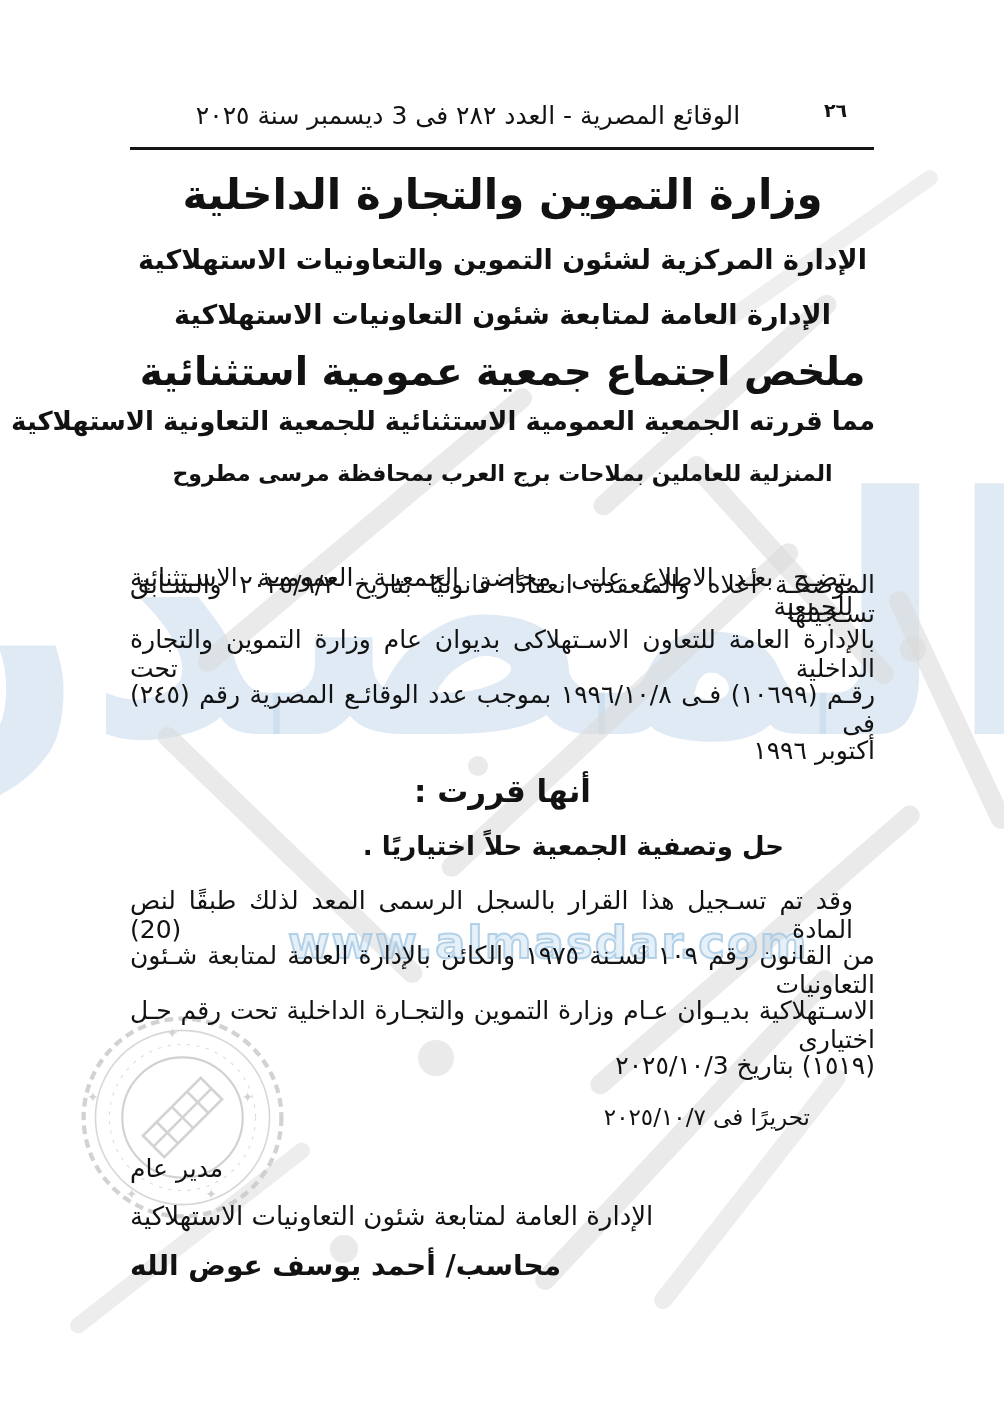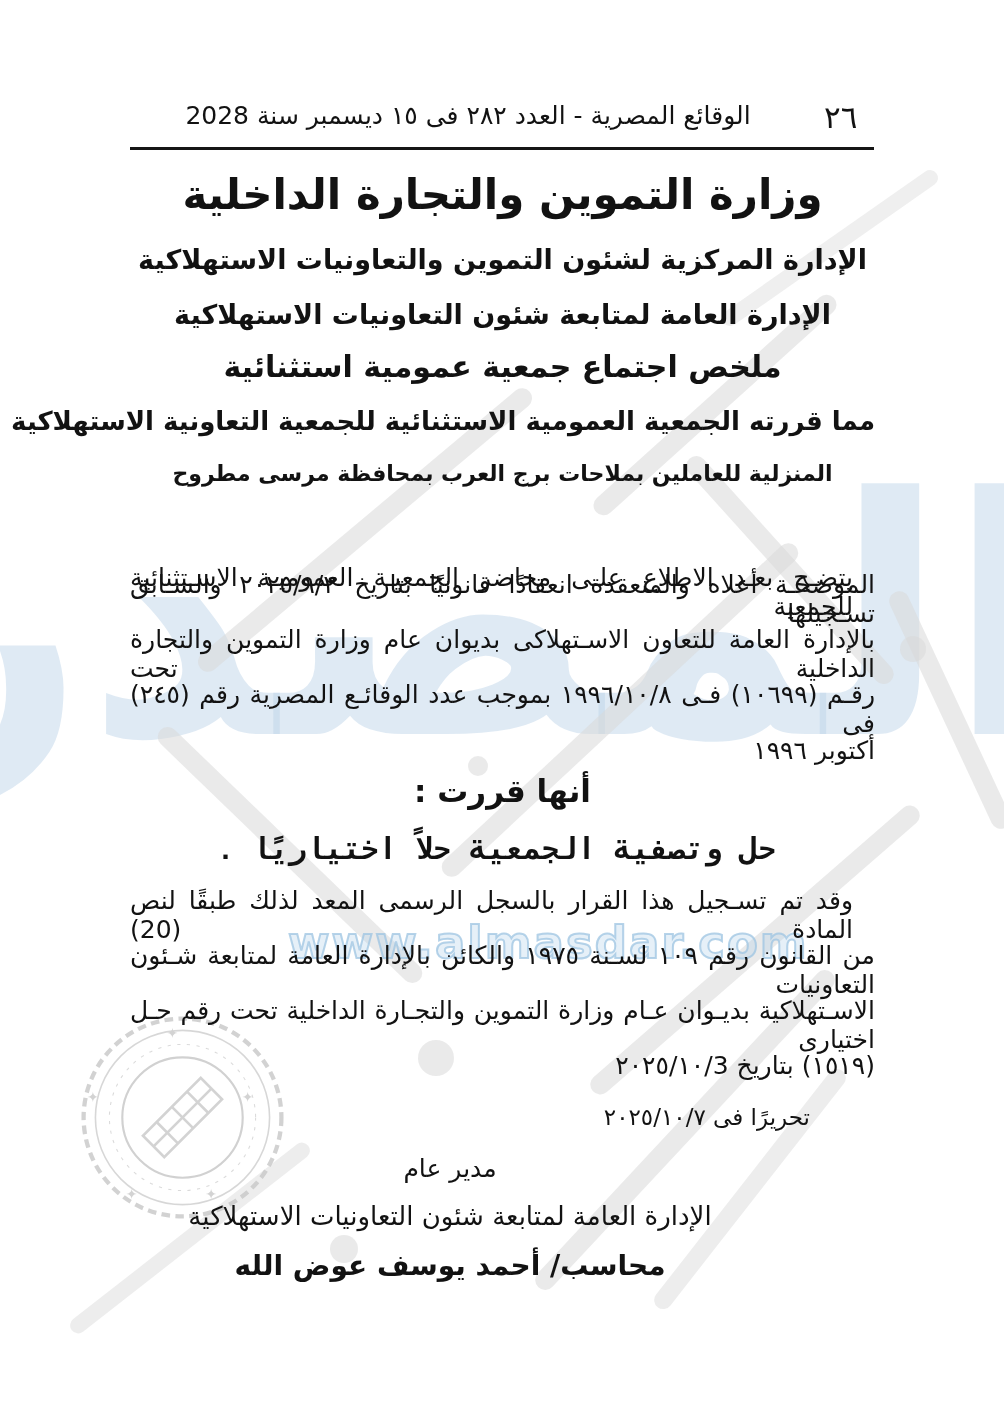--- a/index.html
+++ b/index.html
@@ -29,44 +29,44 @@
     white-space:nowrap;
   }
   .wm-s{position:absolute;height:20px;background:#d8d8d8;opacity:.55;border-radius:10px;}
   .wm-dot{position:absolute;background:#d9d9d9;border-radius:50%;opacity:.55;}
   .seal{position:absolute;left:75px;top:1010px;opacity:.8;}
   
   .abs{position:absolute;}
   .col{left:130px;width:745px;}
   .center{text-align:center;}
   .hdr-issue{top:101px;left:130px;width:676px;font-size:25px;text-align:center;white-space:nowrap;}
-  .hdr-num{top:99px;left:824px;font-size:31px;font-weight:400;}
+  .hdr-num{top:99px;left:824px;font-size:19px;font-weight:700;}
   .rule{top:147px;left:130px;width:744px;height:3px;background:#151515;}
   .t-ministry{top:170px;font-size:42px;font-weight:700;letter-spacing:-1px;white-space:nowrap;}
   .t-sub1{top:244px;font-size:27px;font-weight:700;white-space:nowrap;}
   .t-sub2{top:299px;font-size:27px;font-weight:700;white-space:nowrap;}
-  .t-meeting{top:349px;font-size:30px;font-weight:700;white-space:nowrap;}
+  .t-meeting{top:349px;font-size:39px;font-weight:700;white-space:nowrap;}
   .t-asm1{top:406px;font-size:26px;font-weight:700;white-space:nowrap;}
   .t-asm2{top:461px;font-size:22px;font-weight:700;white-space:nowrap;}
   .bline{left:130px;width:745px;font-size:25px;text-align:justify;text-align-last:justify;}
   .bline.first{width:723px;}  
   .rline{text-align:right;text-align-last:right;}
   .p1-l1{top:515px;margin-top:48px;}
   .p1-l2{top:570px;}
   .p1-l3{top:625px;}
   .p1-l4{top:680px;}
   .p1-l5{top:736px;}
   .dec-head{top:773px;font-size:31px;font-weight:700;}
-  .dec-line{top:831px;right:228px;font-size:30px;font-weight:700;white-space:nowrap;font-family:Liberation Mono, monospace;}
+  .dec-line{top:831px;right:220px;font-size:26px;font-weight:700;white-space:nowrap;}
   .p2-l1{top:886px;}
   .p2-l2{top:941px;}
   .p2-l3{top:996px;}
   .p2-l4{top:1051px;}
   .issued{top:1104px;right:194px;font-size:23px;white-space:nowrap;}
-  .sig{left:130px;width:640px;text-align:center;white-space:nowrap;}
+  .sig{left:130px;width:640px;text-align:left;white-space:nowrap;}
   .sig-role{top:1154px;font-size:25px;}
   .sig-dept{top:1201px;font-size:26px;}
   .sig-name{top:1249px;font-size:28px;font-weight:700;}
 </style>
 </head>
 <body>
 
 <div class="page">
 
   <div class="wm-layer">
@@ -106,21 +106,21 @@
       <g fill="#c9c9c9" font-size="13" font-family="DejaVu Sans, sans-serif">
         <text x="96" y="26">✦</text>
         <text x="22" y="86">✦</text>
         <text x="166" y="86">✦</text>
         <text x="58" y="176">✦</text>
         <text x="132" y="176">✦</text>
       </g>
     </svg>
   </div>
 
-  <div class="abs hdr-issue">الوقائع المصرية - العدد ٢٨٢ فى ١٥ ديسمبر سنة 2028</div>
+  <div class="abs hdr-issue">الوقائع المصرية - العدد ٢٨٢ فى 3 ديسمبر سنة ٢٠٢٥</div>
   <div class="abs hdr-num">٢٦</div>
   <div class="abs rule"></div>
 
   <div class="abs col center t-ministry">وزارة التموين والتجارة الداخلية</div>
   <div class="abs col center t-sub1">الإدارة المركزية لشئون التموين والتعاونيات الاستهلاكية</div>
   <div class="abs col center t-sub2">الإدارة العامة لمتابعة شئون التعاونيات الاستهلاكية</div>
   <div class="abs col center t-meeting">ملخص اجتماع جمعية عمومية استثنائية</div>
   <div class="abs col center t-asm1">مما قررته الجمعية العمومية الاستثنائية للجمعية التعاونية الاستهلاكية</div>
   <div class="abs col center t-asm2">المنزلية للعاملين بملاحات برج العرب بمحافظة مرسى مطروح</div>
 

